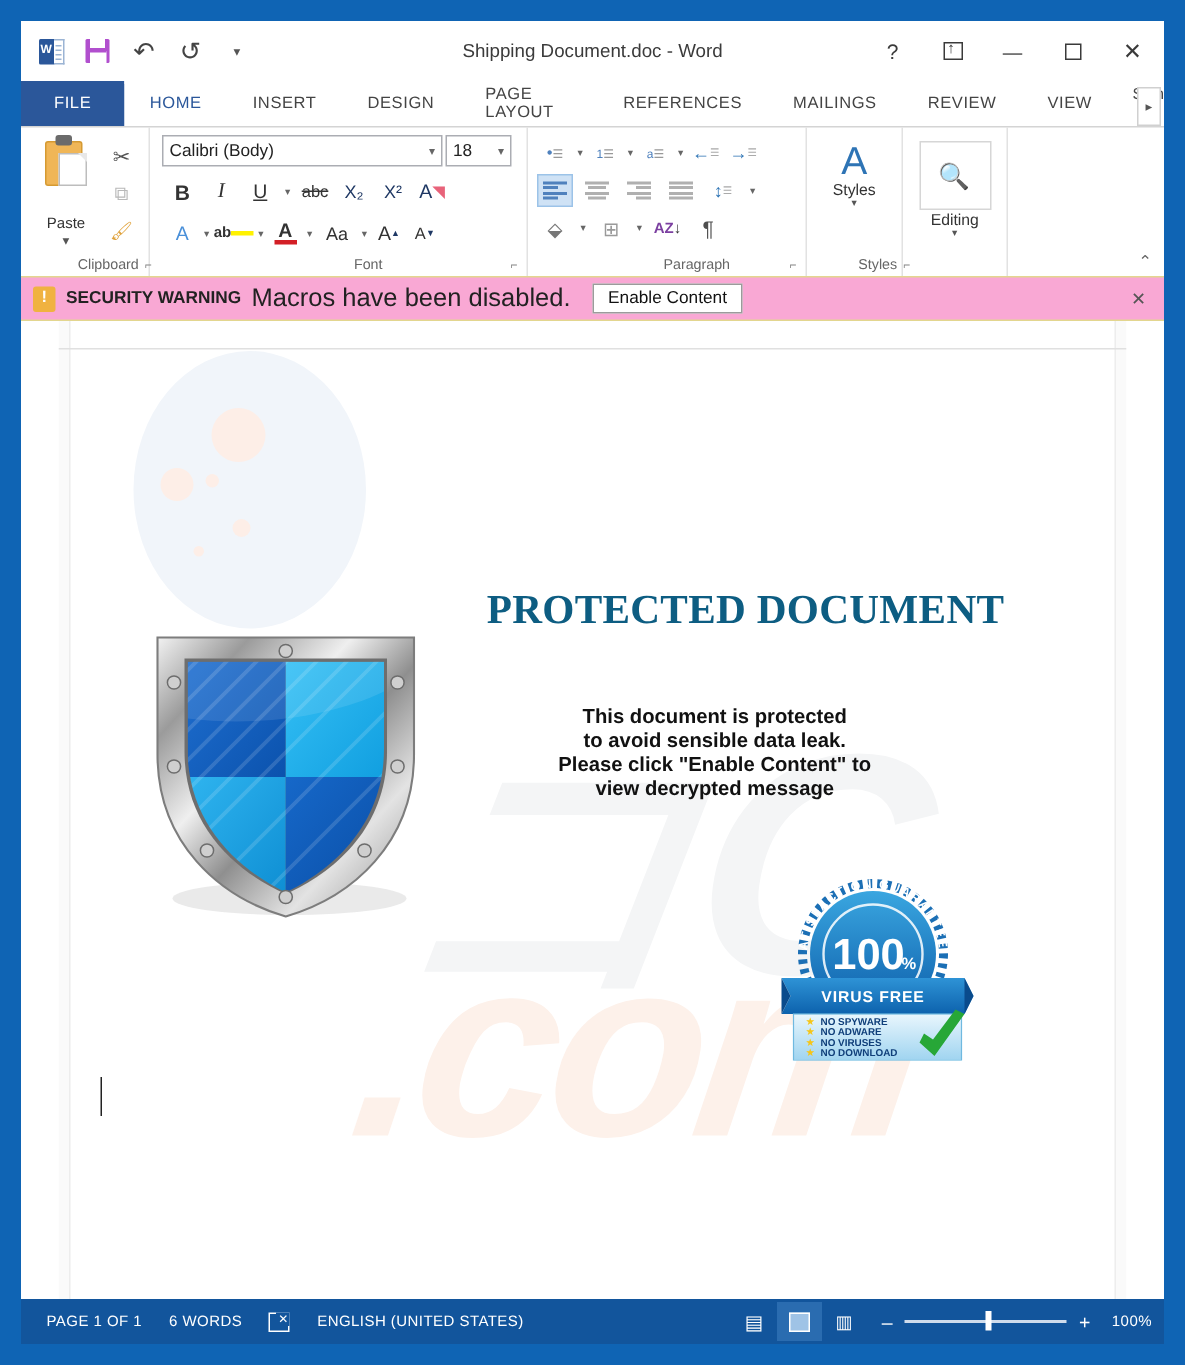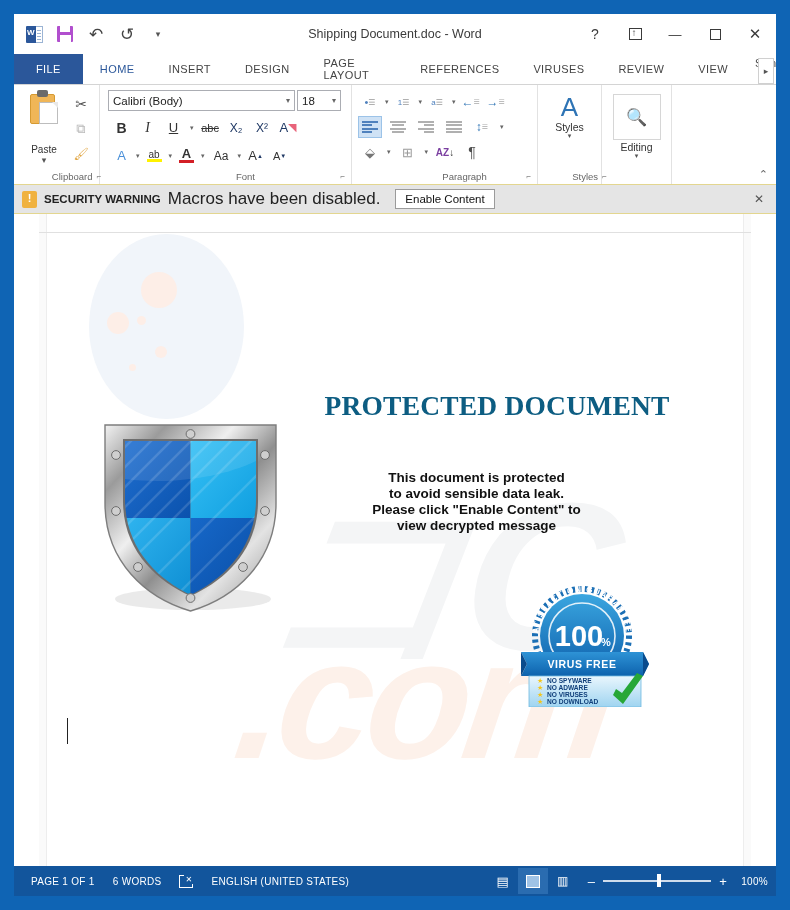--- a/index.html
+++ b/index.html
@@ -124,21 +124,21 @@
   
   .bigbtn { width:58px; display:flex; flex-direction:column; align-items:center;
             justify-content:flex-start; padding-top:4px;}
   .bigbtn .lab { font-size:10.5px; color:#333; margin-top:1px; }
   .bigbtn .dn { font-size:7px; color:#555; line-height:6px;}
   .editbox { width:48px; height:46px; border:1px solid #d6d6d6; display:flex;
              align-items:center; justify-content:center; }
   .ribbon-collapse { position:absolute; right:8px; bottom:3px; font-size:11px; color:#666; }
 
   
-  .secbar { flex: 0 0 30px; background:#e5e5e5; border-top:1px solid #e3d68f;
+  .secbar { flex: 0 0 30px; background:#f9a8d4; border-top:1px solid #e3d68f;
             border-bottom:1px solid #e3d68f; display:flex; align-items:center;
             padding: 0 8px; gap:7px; position:relative; }
   .warn-ico { width:15px; height:17px; background:#f0b240; border-radius:2px;
               position:relative; flex:0 0 15px; }
   .warn-ico::after { content:"!"; position:absolute; left:0; right:0; top:1px;
               text-align:center; font-size:11px; font-weight:bold; color:#fff; }
   .sec-strong { font-size:11.5px; font-weight:bold; color:#222; }
   .sec-msg { font-size:17px; color:#222; }
   .enable-btn { margin-left:8px; height:20px; padding:0 9px; background:#fff;
                 border:1px solid #9b9b9b; font-size:11.5px; color:#111;
@@ -259,21 +259,21 @@
     </div>
   </div>
 
   <div class="tabbar">
     <div class="tab-file">FILE</div>
     <div class="tab active">HOME</div>
     <div class="tab">INSERT</div>
     <div class="tab">DESIGN</div>
     <div class="tab">PAGE LAYOUT</div>
     <div class="tab">REFERENCES</div>
-    <div class="tab">VIRUSES</div>
+    <div class="tab">MAILINGS</div>
     <div class="tab">REVIEW</div>
     <div class="tab">VIEW</div>
     <div class="tab-signin">Sign</div>
     <div class="tab-more">▸</div>
   </div>
 
   <div class="ribbon">
 
     <div class="rgroup" style="width:86px">
       <div class="rgroup-body">
@@ -340,21 +340,21 @@
             <div class="fbtn">
                   <span style="font-size:13px;color:#1f3864;">A</span>
                   <span style="color:#e8637a;font-size:11px;">◥</span>
                 </div>
           </div>
           <div class="frow" style="gap:1px;padding-left:2px;">
             <div class="fbtn">
                   <span style="font-size:13px;color:#4a90d9;">A</span>
                 </div>
             <span class="caret">▾</span>
-            <div class="fbtn" style="flex-direction:column;gap:0;">
+            <div class="fbtn" style="flex-direction:row;gap:0;font-weight:bold;">
               <span style="font-size:10px;line-height:9px;">ab</span>
               <span style="display:block;width:15px;height:3px;background:#fff200;"></span>
             </div>
             <span class="caret">▾</span>
             <div class="fbtn" style="flex-direction:column;gap:0;">
               <span style="font-size:13px;line-height:12px;font-weight:bold;">A</span>
               <span style="display:block;width:15px;height:3px;background:#d31f26;"></span>
             </div>
             <span class="caret">▾</span>
             <div class="fbtn" style="min-width:27px">

